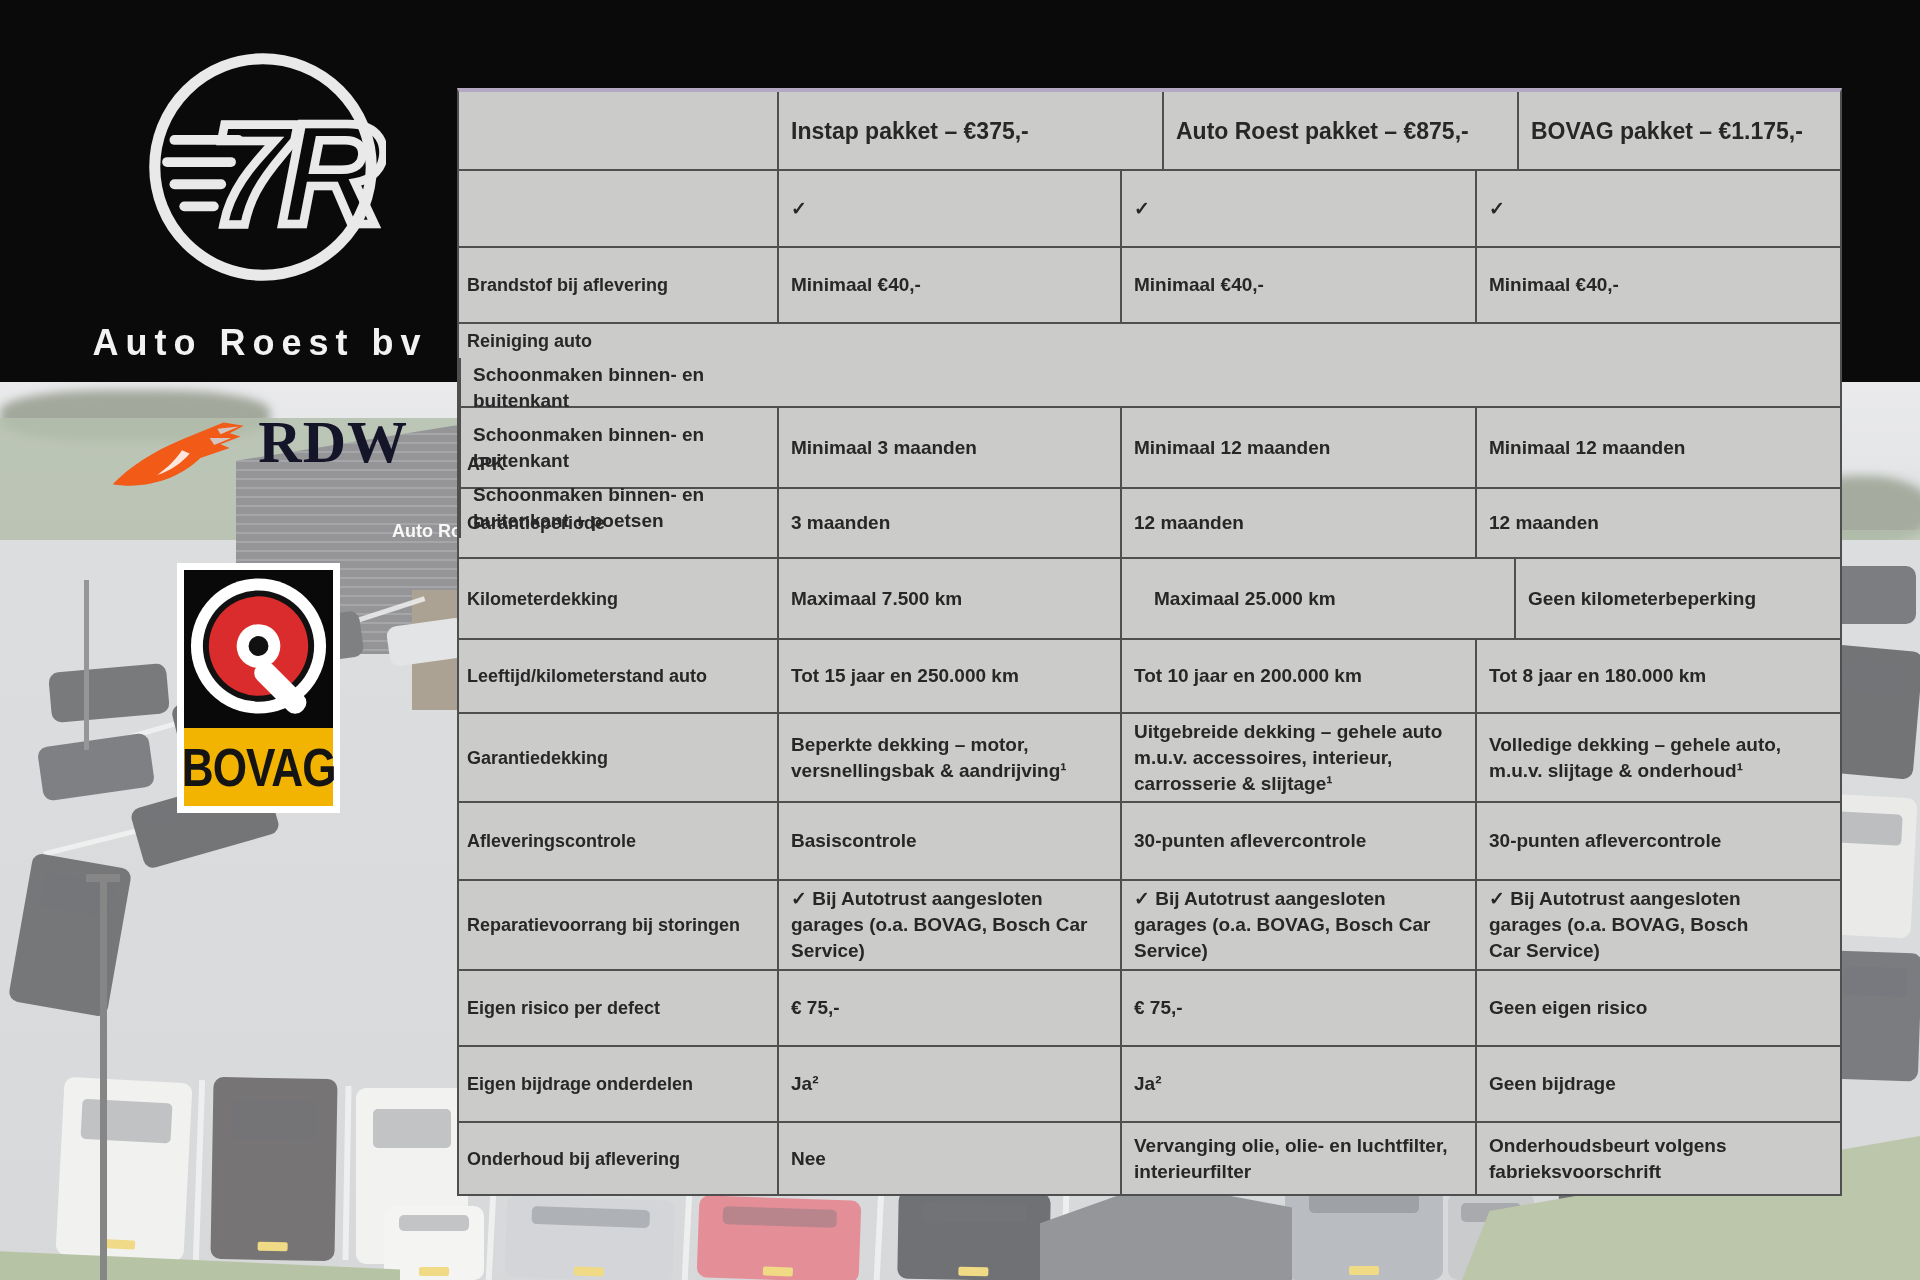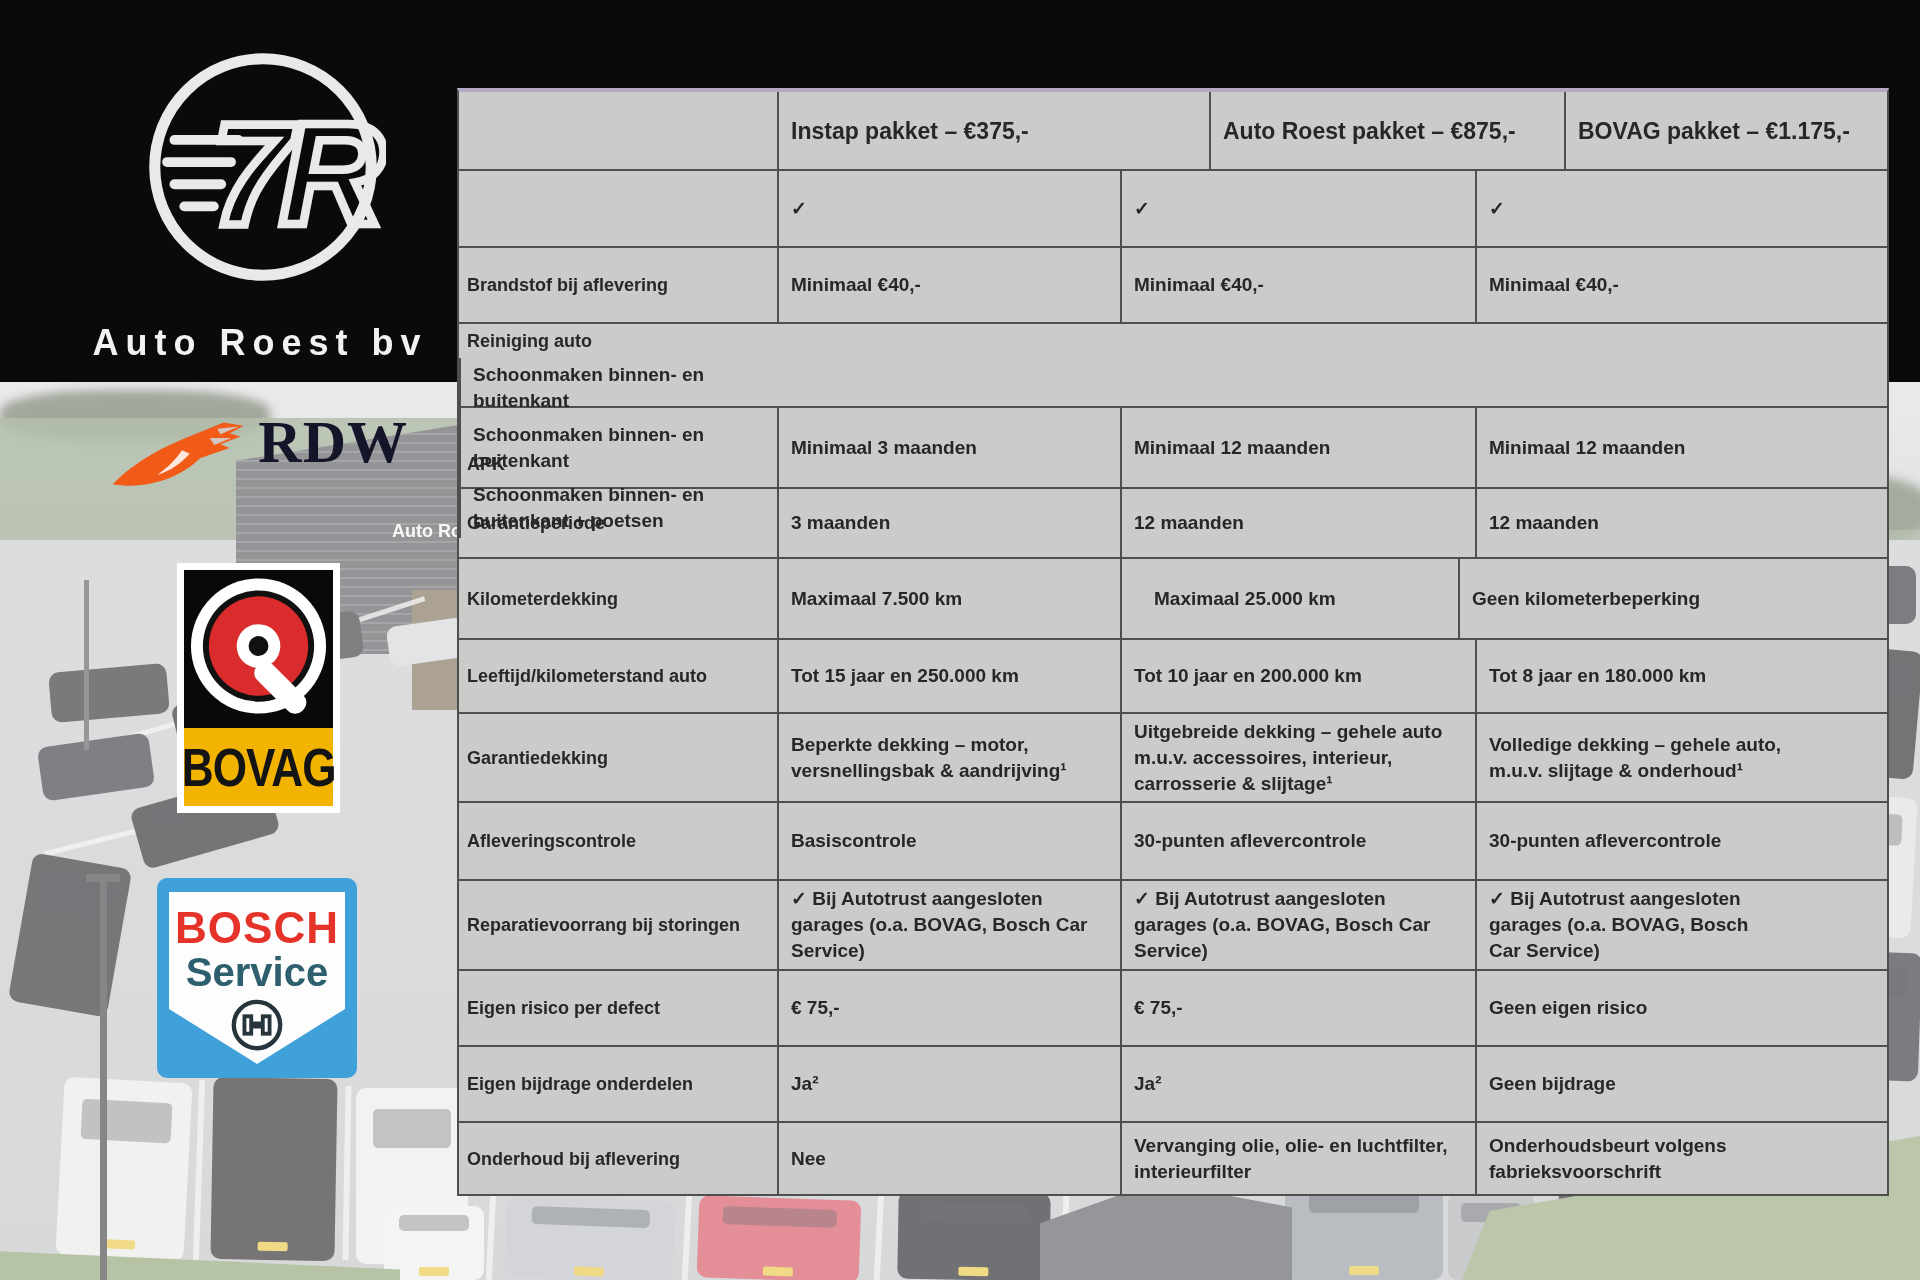--- a/index.html
+++ b/index.html
@@ -206,38 +206,26 @@
         <rect x="86" y="86" width="22" height="64" rx="10" fill="#ffffff" transform="rotate(-45 97 118)"></rect>
         <circle cx="75" cy="76" r="22" fill="#ffffff"></circle>
         <circle cx="75" cy="76" r="10" fill="#111111"></circle>
       </svg>
     </div>
     <div class="bottom">
       <span class="bovag-word">BOVAG</span>
     </div>
   </div>
 
-  <div class="bosch">
-    <div class="shield">
-      <span class="b1">BOSCH</span>
-      <span class="b2">Service</span>
-      <svg width="58" height="58" viewBox="0 0 60 60">
-        <circle cx="30" cy="30" r="24" fill="none" stroke="#27343c" stroke-width="4.5"></circle>
-        <rect x="17" y="21" width="7" height="18" fill="none" stroke="#27343c" stroke-width="4"></rect>
-        <rect x="36" y="21" width="7" height="18" fill="none" stroke="#27343c" stroke-width="4"></rect>
-        <line x1="24" y1="30" x2="36" y2="30" stroke="#27343c" stroke-width="7"></line>
-      </svg>
-    </div>
-  </div>
 
   <div class="ptable" id="ptable">
       <div class="trow" style="height: 77px;">
         <div class="tcell label-cell hdr" style="width: 318px;"></div>
         <div class="tcell hdr" style="width: 385px;">Instap pakket – €375,-</div>
-        <div class="tcell hdr" style="width: 355px; margin-left: 47px;">Auto Roest pakket – €875,-</div>
+        <div class="tcell hdr" style="width: 355px;">Auto Roest pakket – €875,-</div>
         <div class="tcell hdr" style="width: 323px;">BOVAG pakket – €1.175,-</div>
       </div>
       <div class="trow" style="height: 77px;">
         <div class="tcell label-cell" style="width: 318px;"></div>
         <div class="tcell " style="width: 343px;">✓</div>
         <div class="tcell " style="width: 355px;">✓</div>
         <div class="tcell " style="width: 323px;">✓</div>
       </div>
       <div class="trow" style="height: 76px;">
         <div class="tcell label-cell" style="width: 318px;">Brandstof bij aflevering</div>
@@ -259,21 +247,21 @@
       </div>
       <div class="trow" style="height: 70px;">
         <div class="tcell label-cell" style="width: 318px;">Garantieperiode</div>
         <div class="tcell " style="width: 343px;">3 maanden</div>
         <div class="tcell " style="width: 355px;">12 maanden</div>
         <div class="tcell " style="width: 323px;">12 maanden</div>
       </div>
       <div class="trow" style="height: 81px;">
         <div class="tcell label-cell" style="width: 318px;">Kilometerdekking</div>
         <div class="tcell " style="width: 343px;">Maximaal 7.500 km</div>
-        <div class="tcell " style="width: 338px; padding-left: 32px;">Maximaal 25.000 km</div>
+        <div class="tcell " style="width: 394px; padding-left: 32px;">Maximaal 25.000 km</div>
         <div class="tcell " style="width: 323px;">Geen kilometerbeperking</div>
       </div>
       <div class="trow" style="height: 74px;">
         <div class="tcell label-cell" style="width: 318px;">Leeftijd/kilometerstand auto</div>
         <div class="tcell " style="width: 343px;">Tot 15 jaar en 250.000 km</div>
         <div class="tcell " style="width: 355px;">Tot 10 jaar en 200.000 km</div>
         <div class="tcell " style="width: 323px;">Tot 8 jaar en 180.000 km</div>
       </div>
       <div class="trow" style="height: 89px;">
         <div class="tcell label-cell" style="width: 318px;">Garantiedekking</div>

